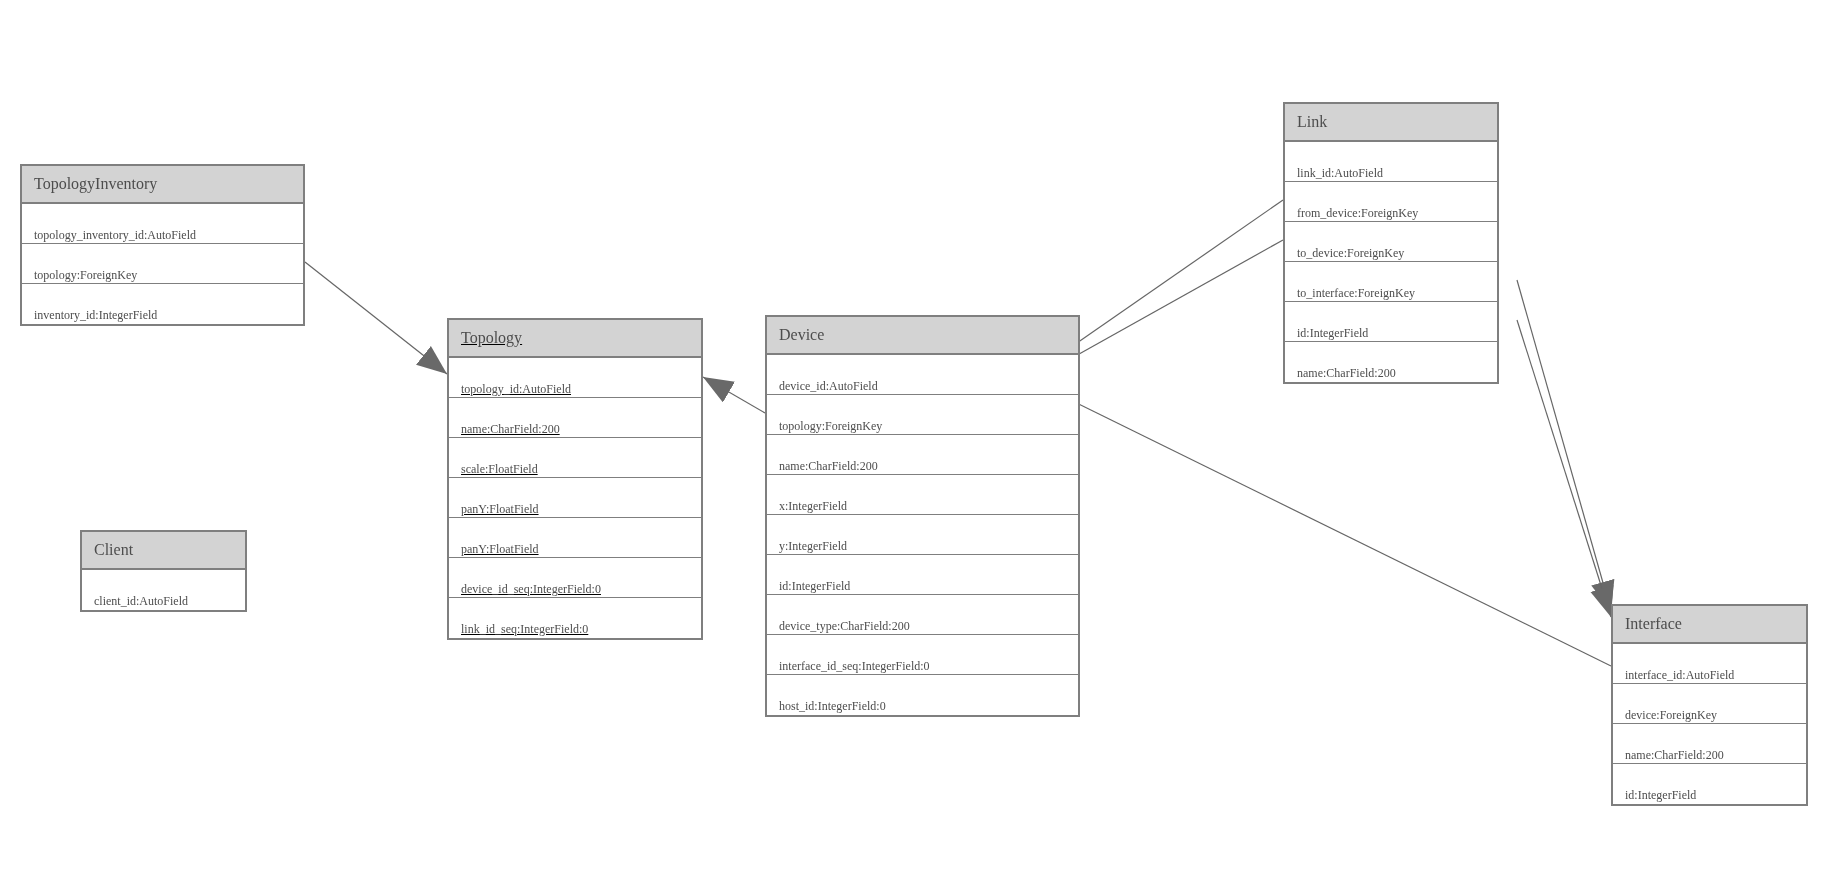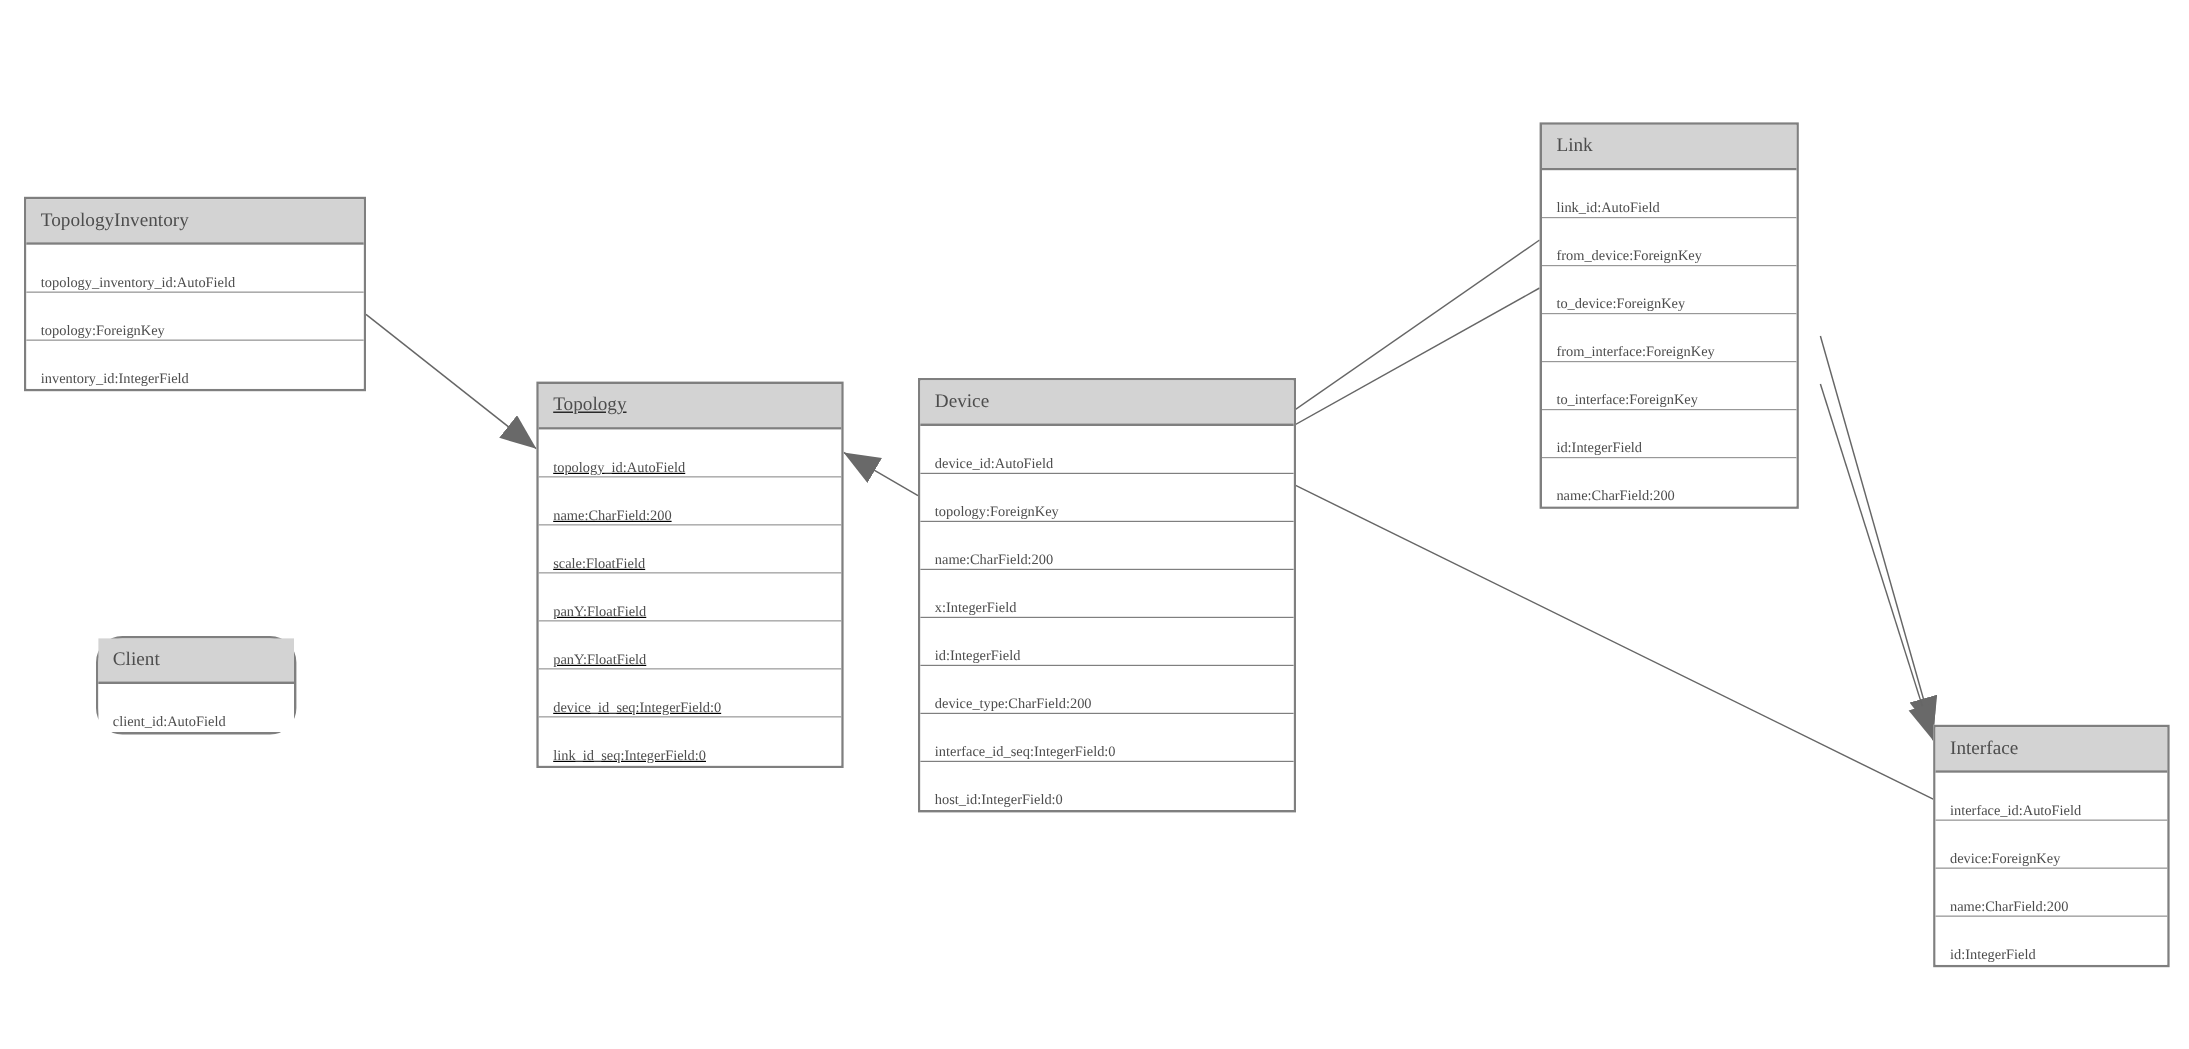--- a/index.html
+++ b/index.html
@@ -91,41 +91,41 @@
       <div class="model-table" style="left: 447px; top: 318px; width: 256px; text-decoration: underline;">
         <div class="thead">Topology</div>
         <div class="trow">topology_id:AutoField</div>
         <div class="trow">name:CharField:200</div>
         <div class="trow">scale:FloatField</div>
         <div class="trow">panY:FloatField</div>
         <div class="trow">panY:FloatField</div>
         <div class="trow">device_id_seq:IntegerField:0</div>
         <div class="trow">link_id_seq:IntegerField:0</div>
       </div>
-      <div class="model-table" style="left: 80px; top: 530px; width: 167px; border-radius: 22px;">
+      <div class="model-table" style="left: 80px; top: 530px; width: 167px;">
         <div class="thead">Client</div>
         <div class="trow">client_id:AutoField</div>
       </div>
       <div class="model-table" style="left: 765px; top: 315px; width: 315px;">
         <div class="thead">Device</div>
         <div class="trow">device_id:AutoField</div>
         <div class="trow">topology:ForeignKey</div>
         <div class="trow">name:CharField:200</div>
         <div class="trow">x:IntegerField</div>
+        <div class="trow">y:IntegerField</div>
         <div class="trow">id:IntegerField</div>
         <div class="trow">device_type:CharField:200</div>
         <div class="trow">interface_id_seq:IntegerField:0</div>
         <div class="trow">host_id:IntegerField:0</div>
       </div>
       <div class="model-table" style="left: 1283px; top: 102px; width: 216px;">
         <div class="thead">Link</div>
         <div class="trow">link_id:AutoField</div>
         <div class="trow">from_device:ForeignKey</div>
         <div class="trow">to_device:ForeignKey</div>
-        <div class="trow">from_interface:ForeignKey</div>
         <div class="trow">to_interface:ForeignKey</div>
         <div class="trow">id:IntegerField</div>
         <div class="trow">name:CharField:200</div>
       </div>
       <div class="model-table" style="left: 1611px; top: 568px; width: 197px; margin-top: 36px;">
         <div class="thead">Interface</div>
         <div class="trow">interface_id:AutoField</div>
         <div class="trow">device:ForeignKey</div>
         <div class="trow">name:CharField:200</div>
         <div class="trow">id:IntegerField</div>

